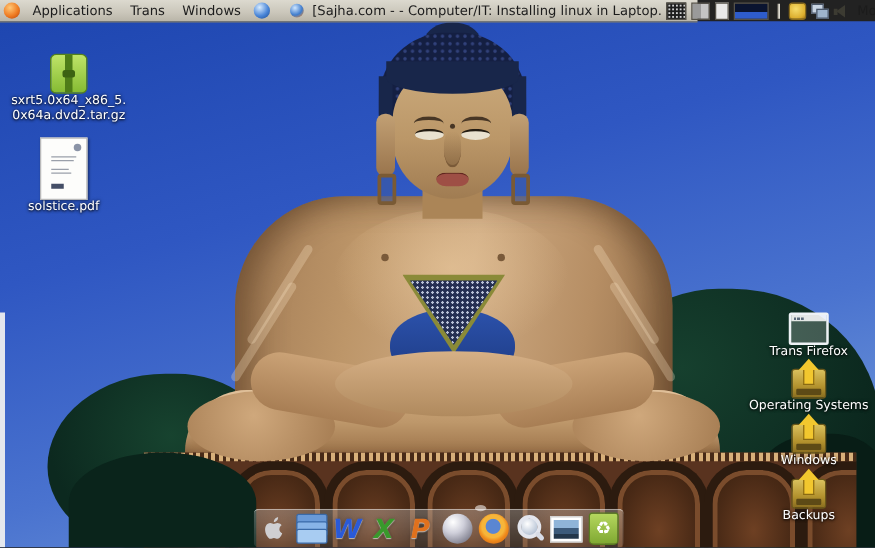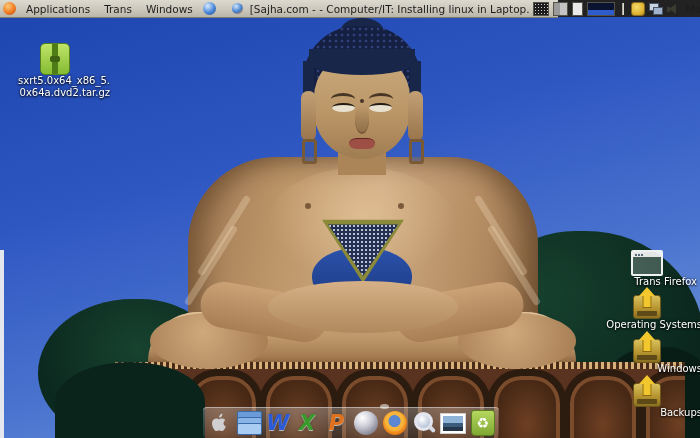--- a/index.html
+++ b/index.html
@@ -97,21 +97,21 @@
   #trees-left2{left:55px;top:345px;width:150px;height:80px;background:#0a241b;border-radius:50% 50% 0 0;z-index:6;}
   
   #pedestal{left:115px;top:345px;width:570px;height:76px;background:#59331f;overflow:hidden;z-index:5;}
   #pedestal .beads{position:absolute;top:0;left:0;right:0;height:7px;
     background:repeating-linear-gradient(90deg,#d8b07a 0 3px,#472a17 3px 6px);}
   #pedestal .arches{position:absolute;top:7px;left:-6px;right:-6px;bottom:-10px;display:flex;}
   .arch{flex:0 0 66px;height:78px;margin:0 -2px;border:7px solid #2c1b0f;border-bottom:none;
     border-radius:34px 34px 0 0;box-shadow:inset 0 0 0 4px #7a4c2c;
     background:radial-gradient(ellipse at 50% 62%,#6e4023 0%,#4a2a16 62%,#38200f 100%);}
   
-  .dicon{z-index:20;text-align:right;cursor:default;}
+  .dicon{z-index:20;text-align:center;cursor:default;}
   .dlabel{color:#fff;font-size:10px;line-height:11.5px;text-shadow:0 1px 2px rgba(0,0,0,.9),0 0 3px rgba(0,0,0,.7);}
   .ic-center{margin:0 auto;}
   .archive-ic{width:28px;height:30px;border-radius:5px;border:1px solid #55821c;
     background:linear-gradient(180deg,#bfe468,#85bb33);position:relative;}
   .archive-ic::before{content:"";position:absolute;left:11px;top:0;width:6px;height:100%;background:#4e7d18;}
   .archive-ic::after{content:"";position:absolute;left:9px;top:12px;width:10px;height:6px;background:#3c6212;border-radius:2px;}
   .pdf-ic{width:36px;height:48px;background:#fdfdfb;border:1px solid #b9b9b9;box-shadow:1px 1px 2px rgba(0,0,0,.45);position:relative;}
   .pdf-ic i{position:absolute;left:8px;height:1px;background:#9aa0aa;}
   .pdf-ic i:nth-child(1){top:14px;width:20px;} .pdf-ic i:nth-child(2){top:17px;width:18px;}
   .pdf-ic i:nth-child(3){top:24px;width:14px;} .pdf-ic i:nth-child(4){top:27px;width:16px;}
@@ -270,20 +270,31 @@
         <div class="arch"></div>
           <div class="arch"></div>
       </div>
     </div>
 
     <div class="abs dicon" id="icon-archive">
       <div class="archive-ic ic-center"></div>
       <div class="dlabel">sxrt5.0x64_x86_5.</div>
       <div class="dlabel">0x64a.dvd2.tar.gz</div>
     </div>
+    <div class="abs dicon" id="icon-pdf">
+      <div class="pdf-ic ic-center">
+          <i></i>
+          <i></i>
+          <i></i>
+          <i></i>
+          <i></i>
+          <b></b>
+        </div>
+      <div class="dlabel">solstice.pdf</div>
+    </div>
 
     <div class="abs dicon" id="icon-terminal">
       <div class="term-ic ic-center"></div>
       <div class="dlabel">Trans Firefox</div>
     </div>
     <div class="abs dicon" id="icon-os">
       <div class="drive-ic ic-center">
           <span class="ah"></span>
           <span class="as"></span>
         </div>

